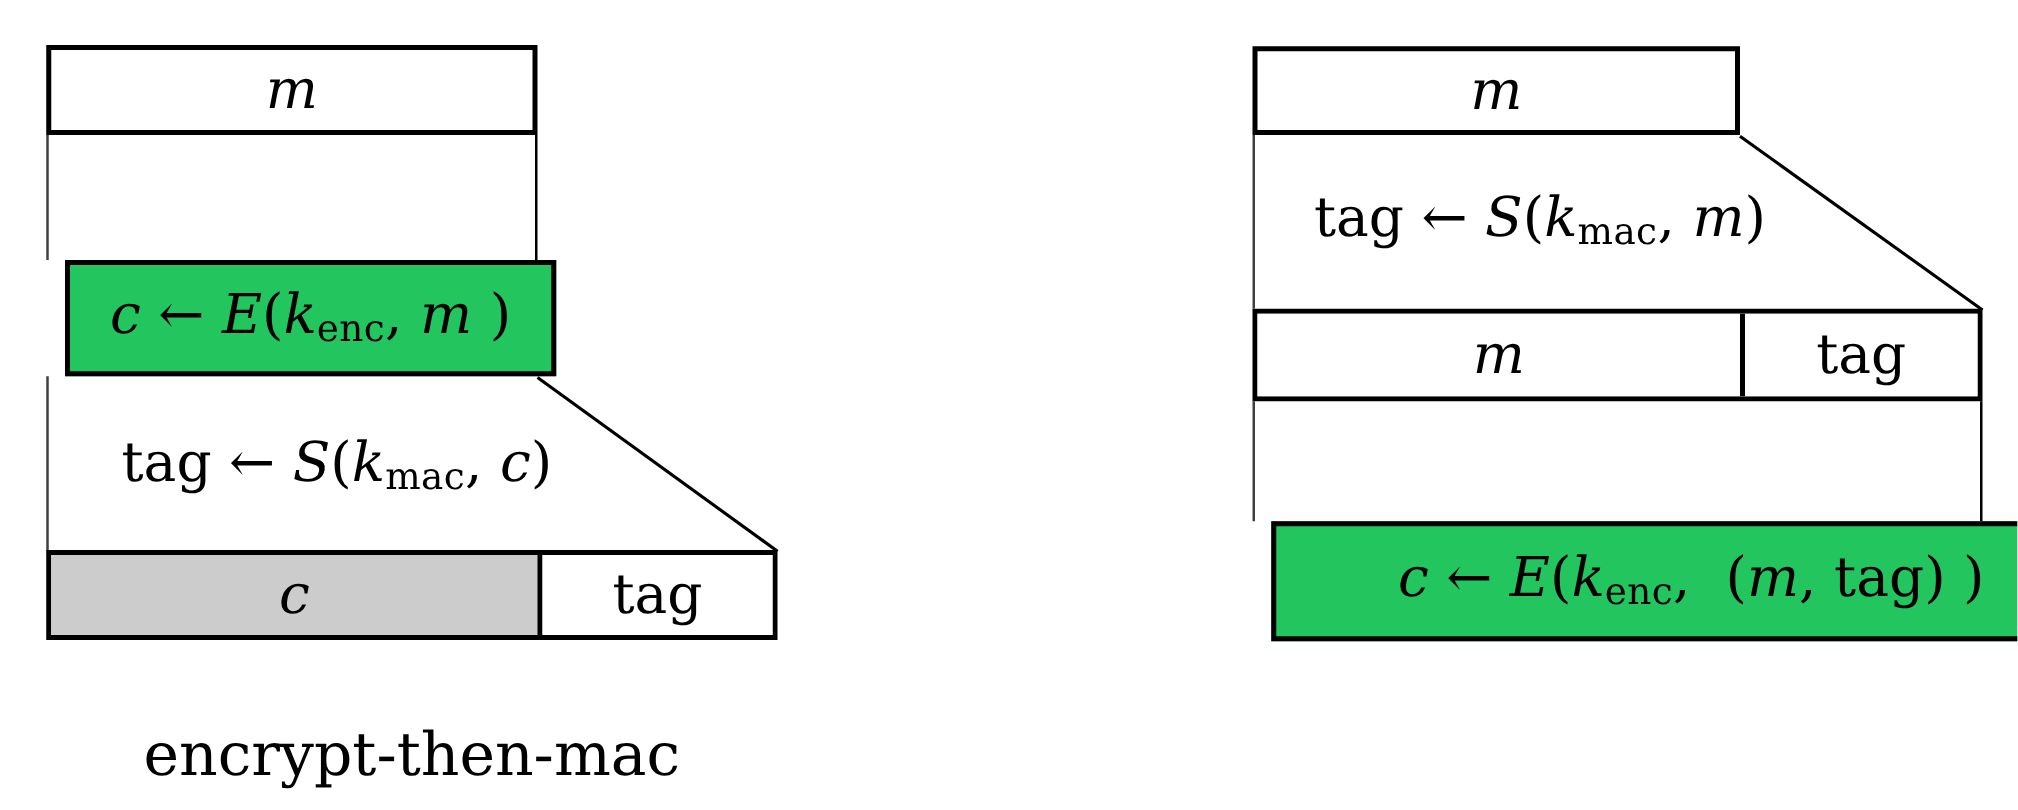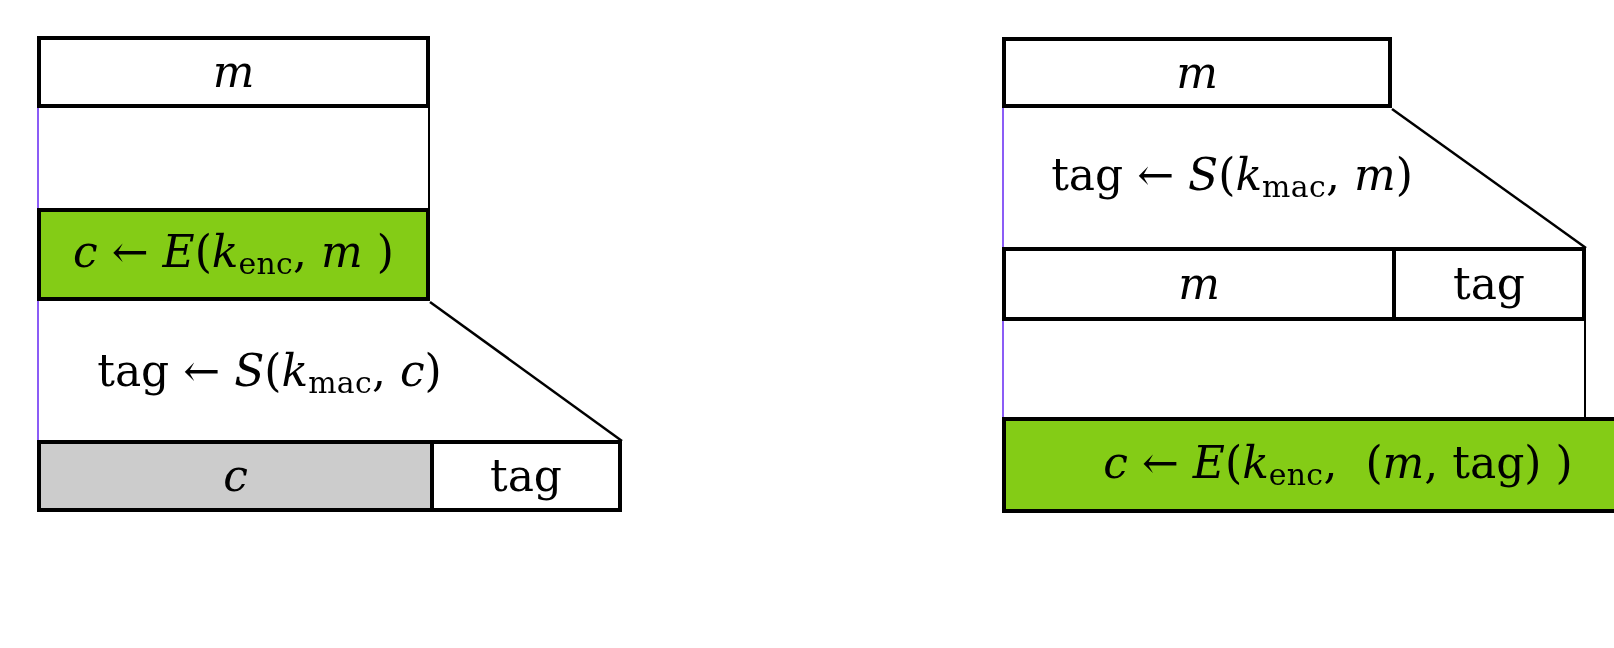--- a/index.html
+++ b/index.html
@@ -13,28 +13,28 @@
     overflow: hidden;
   }
   .abs { position: absolute; box-sizing: border-box; }
   .box {
     border: 4px solid #000000;
     background: #ffffff;
     display: flex;
     align-items: center;
     justify-content: center;
   }
-  .box.gray { background: #84cc16; }
+  .box.gray { background: #22c55e; margin-left: 15px; }
   .section {
     display: flex;
     align-items: center;
     justify-content: center;
     background: transparent;
   }
-  .side-left { border-left: 2px solid #8b5cf6; }
+  .side-left { border-left: 2px solid #404040; }
   .side-right { border-right: 2px solid #000000; }
   .row {
     border: 4px solid #000000;
     display: flex;
     align-items: stretch;
     background: #ffffff;
   }
   .cell {
     display: flex;
     align-items: center;
@@ -75,20 +75,23 @@
 
     <div class="abs row" style="left:37px;top:440px;width:585px;height:72px;">
       <div class="cell divider math" style="width:389px;background:#cccccc;">
         <span><span class="seg-i">c</span></span>
       </div>
       <div class="cell math" style="flex:1;background:#ffffff;">
         <span><span class="seg-r">tag</span></span>
       </div>
     </div>
 
+    <div class="abs caption" style="left:37px;top:576px;width:585px;">
+      <span>encrypt-then-mac</span>
+    </div>
   </div>
 
   <div class="abs" style="left:900px;top:0;width:714px;height:648px;">
 
     <div class="abs box math" style="left:102px;top:37px;width:390px;height:71px;">
       <span><span class="seg-i">m</span></span>
     </div>
 
     <div class="abs section side-left math" style="left:102px;top:108px;width:458px;height:139px;">
       <span><span class="seg-r">tag ← </span><span class="seg-i">S</span><span class="seg-r">(</span><span class="seg-i">k</span><span class="seg-sub">mac</span><span class="seg-r">, </span><span class="seg-i">m</span><span class="seg-r">)</span></span>

